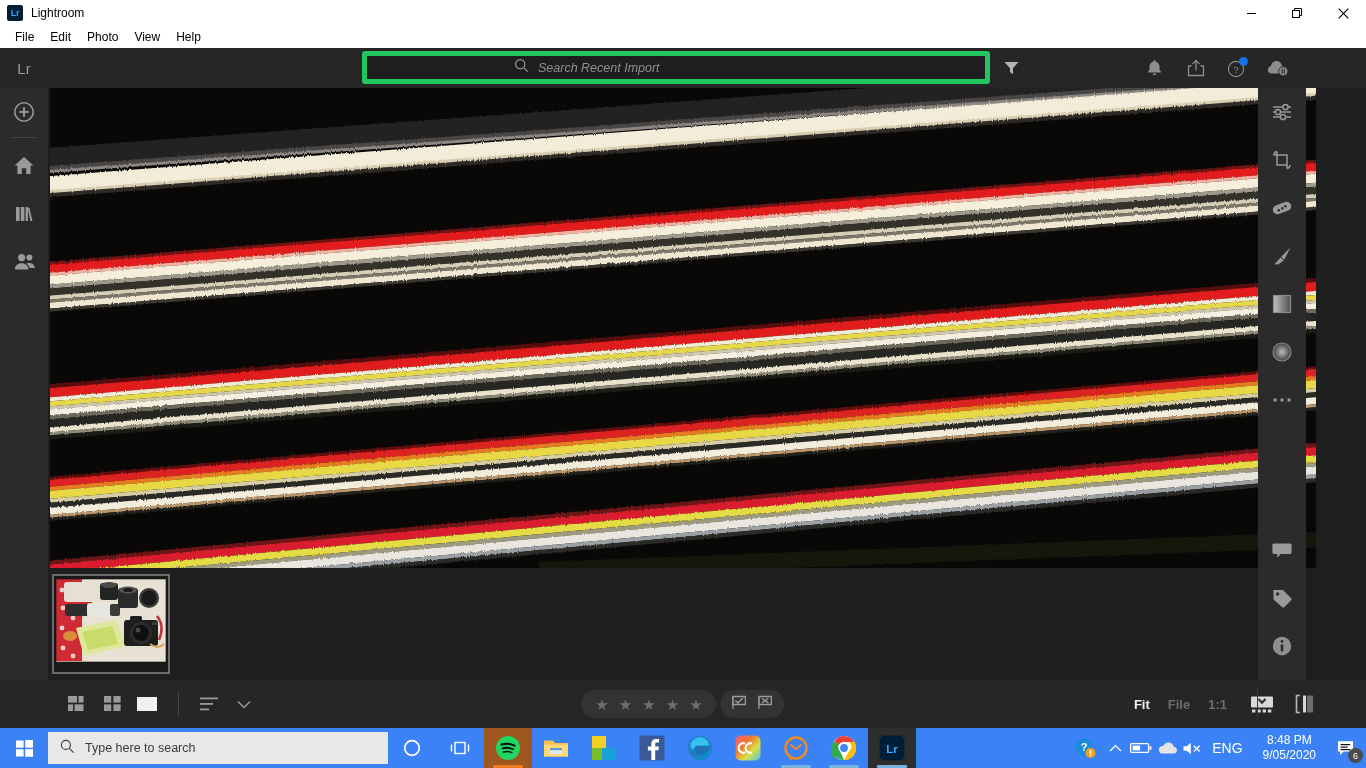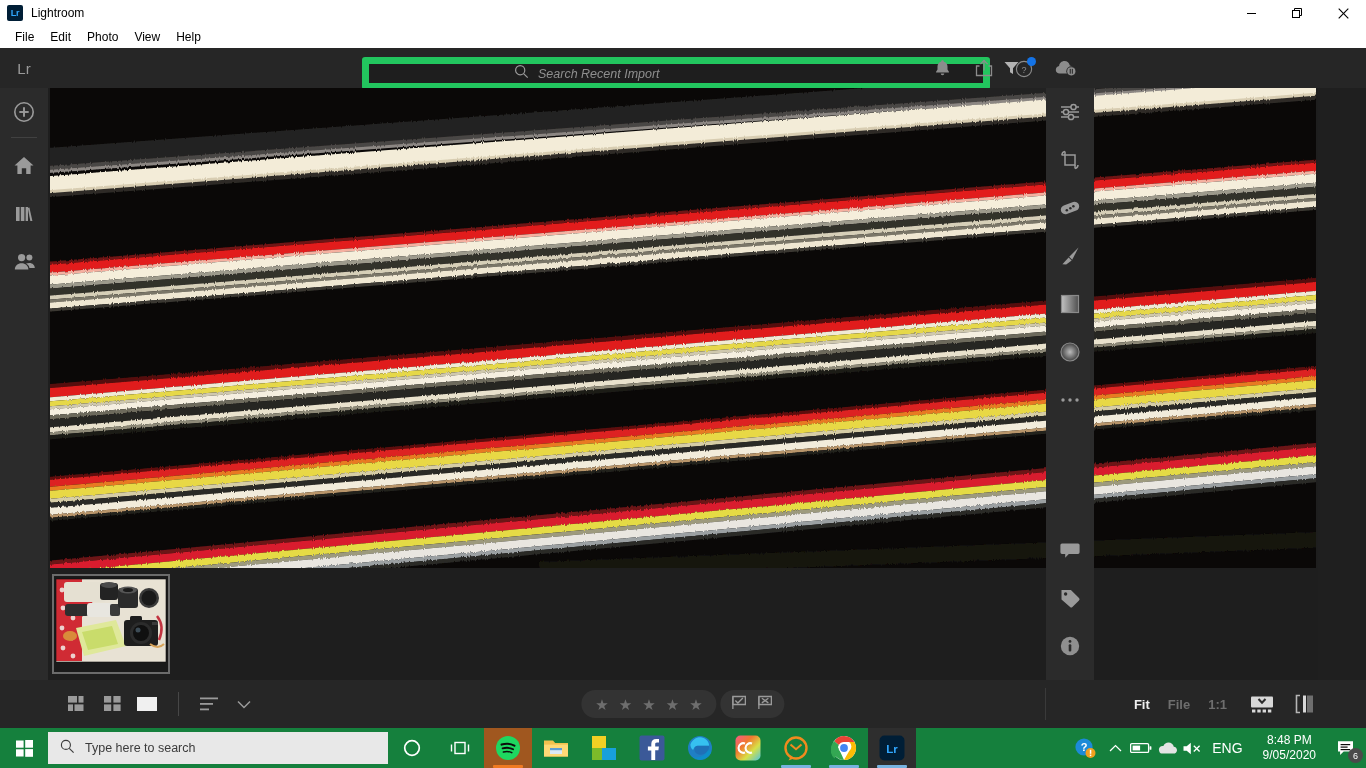--- a/index.html
+++ b/index.html
@@ -3,21 +3,21 @@
 <meta charset="utf-8">
 <style>
   * { box-sizing: border-box; margin: 0; padding: 0; }
   html, body {
     width: 1366px; height: 768px;
     overflow: hidden;
     background: #1f1f1f;
     font-family: "Liberation Sans", sans-serif;
     -webkit-font-smoothing: antialiased;
   }
-  .app { position: relative; width: 1094px; height: 768px; }
+  .app { position: relative; width: 1306px; height: 768px; }
 
   
   .titlebar {
     position: absolute; top: 0; left: 0; width: 1366px; height: 26px;
     background: #ffffff;
     display: flex; align-items: center;
   }
   .tb-icon {
     width: 16px; height: 16px; margin-left: 7px; margin-right: 8px;
     background: #001e36; border-radius: 2px;
@@ -46,22 +46,22 @@
   .lr-header {
     position: absolute; top: 48px; left: 0; width: 1366px; height: 40px;
     background: #262626;
     display: flex; align-items: center;
   }
   .lr-logo {
     width: 48px; height: 40px; display: flex; align-items: center; justify-content: center;
     font-size: 15px; color: #9a9a9a; font-weight: 500; letter-spacing: 0px;
   }
   .search-wrap {
-    position: absolute; left: 362px; top: 57px; width: 628px; height: 33px;
-    background: #1e1e1e; border: 7px solid #22c55e; border-radius: 3px;
+    position: absolute; left: 362px; top: 51px; width: 628px; height: 33px;
+    background: #1e1e1e; border: 5px solid #22c55e; border-radius: 3px;
     display: flex; align-items: center; justify-content: center; gap: 9px;
   }
   .search-wrap .ph {
     font-size: 12.5px; color: #8f8f8f; font-style: italic;
     background: transparent; border: none; outline: none;
     width: 300px;
   }
   .search-wrap .ph::placeholder { color: #8f8f8f; font-style: italic; }
   .filter-btn {
     position: absolute; left: 1000px; top: 57px; width: 22px; height: 22px;
@@ -147,21 +147,21 @@
   }
   .zoomlbl { font-size: 13px; padding: 0 9px; font-weight: bold; }
   .zoomlbl.on { color: #efefef; }
   .zoomlbl.off { color: #6e6e6e; }
   .bb-right .bb-ico { margin-left: 9px; }
   .bb-rsep { position:absolute; right:48px; top:688px; width:1px; height:32px; background:#3a3a3a; }
 
   
   .taskbar {
     position: absolute; left: 0; top: 728px; width: 1366px; height: 40px;
-    background: #15803d; display: flex; align-items: center;
+    background: #3b82f6; display: flex; align-items: center;
   }
   .tb-start {
     width: 48px; height: 40px; display: flex; align-items: center; justify-content: center;
   }
   .tb-search {
     width: 340px; height: 32px; background: #e8e8e8; display: flex; align-items: center;
     padding-left: 12px; gap: 10px;
   }
   .tb-search .txt { font-size: 12.5px; color: #3b3b3b; }
   .tb-tiny { width: 48px; height: 40px; display: flex; align-items: center; justify-content: center; }

